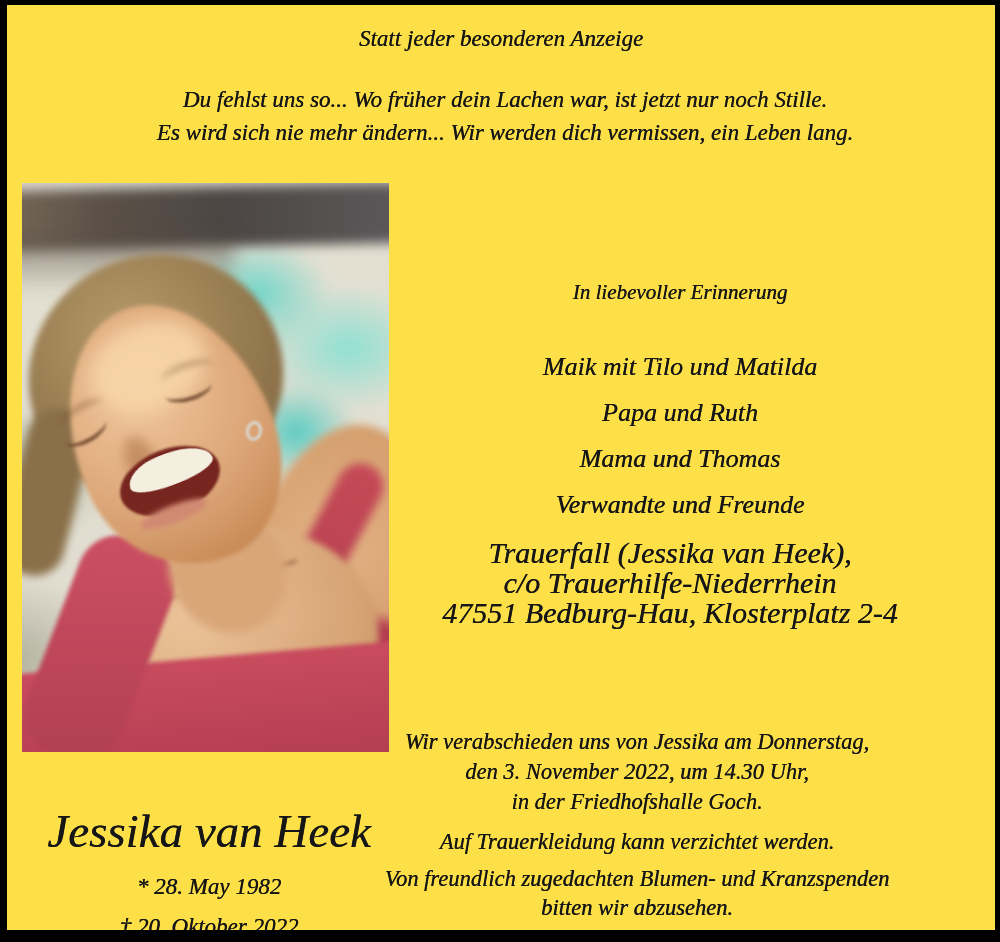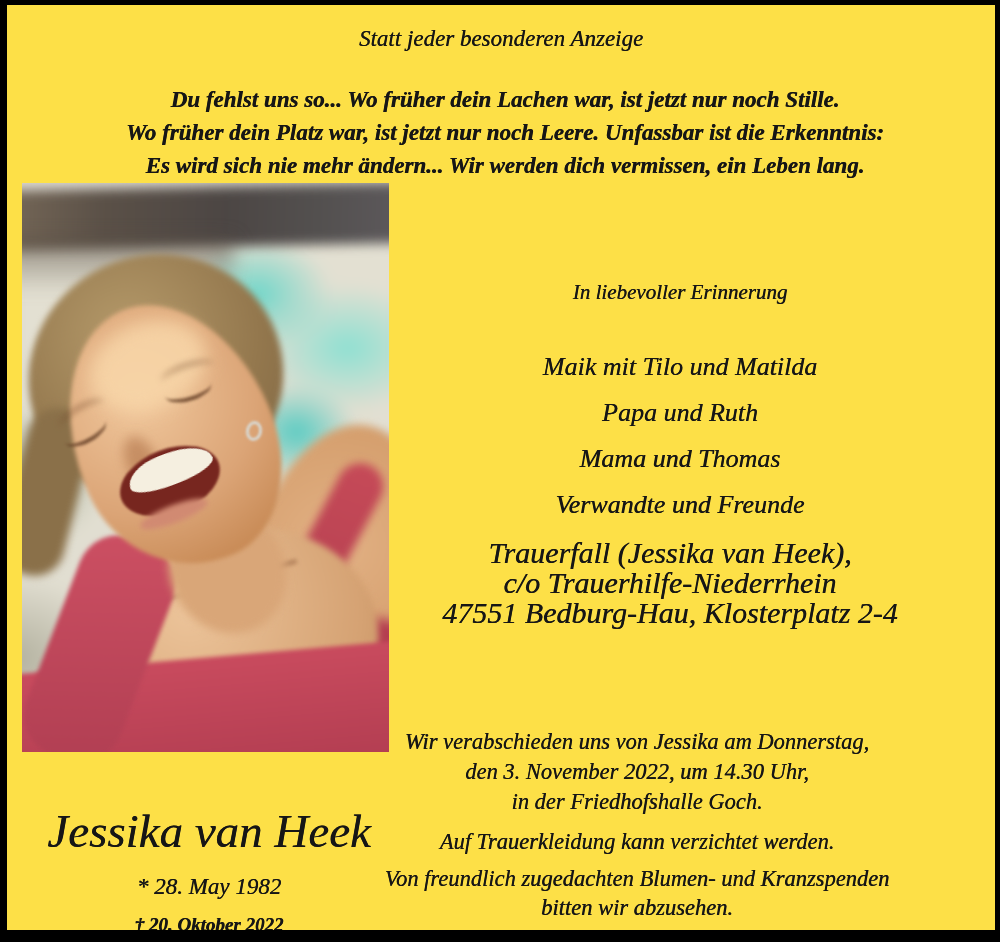--- a/index.html
+++ b/index.html
@@ -13,37 +13,37 @@
     font-family:"Liberation Serif","DejaVu Serif",serif;
     font-style:italic;
     color:#161616;
     overflow:hidden;
   }
   .txt{text-shadow:0.35px 0 0 currentColor;}
   .center{text-align:center;}
   .abs{position:absolute;}
 
   .preamble{top:21px;left:0;right:0;font-size:23px;}
-  .poem{top:78px;left:8px;right:0;font-size:23px;line-height:33px;font-weight:bold;}
+  .poem{top:78px;left:8px;right:0;font-size:23px;line-height:33px;}
 
   .remembrance{top:275px;left:413px;width:520px;}
   .remembrance .heading{font-size:21px;margin:0 0 39px 0;}
   .remembrance .mourner{font-size:26px;line-height:46px;}
 
   .contact{top:533px;left:403px;width:520px;font-size:30px;line-height:30px;}
 
   .funeral{top:722px;left:375px;width:510px;font-size:22.5px;}
   .funeral .f-lines{line-height:30px;}
   .funeral .dress{margin-top:12px;}
   .funeral .flowers{margin-top:9px;line-height:29px;}
 
   .deceased{top:752px;left:0;width:404px;margin-top:48px;}
   .deceased .name{font-size:47px;line-height:52px;}
   .deceased .birth{margin-top:17px;font-size:23px;}
-  .deceased .death{margin-top:14px;font-size:19px;font-weight:bold;}
+  .deceased .death{margin-top:14px;font-size:23px;}
 
   
   .photo{
     position:absolute;left:15px;top:178px;width:367px;height:569px;
     overflow:hidden;background:#e0ddd0;
   }
   .ph{position:absolute;}
   .ph-bg{
     inset:-14px;
     background:
@@ -120,21 +120,20 @@
 </style>
 </head>
 <body>
 
 <div class="page">
 
   <div class="abs center txt preamble">Statt jeder besonderen Anzeige</div>
 
   <div class="abs center txt poem">
     <div>Du fehlst uns so... Wo früher dein Lachen war, ist jetzt nur noch Stille.</div>
-    <div>Wo früher dein Platz war, ist jetzt nur noch Leere. Unfassbar ist die Erkenntnis:</div>
     <div>Es wird sich nie mehr ändern... Wir werden dich vermissen, ein Leben lang.</div>
   </div>
 
   <div class="photo" title="Lachende Frau mit zurückgebundenem Haar und rotem Trägertop">
     <div class="ph ph-bg"></div>
     <div class="ph ph-beam"></div>
     <div class="ph ph-beam-shade"></div>
     <div class="ph ph-shoulder-right"></div>
     <div class="ph ph-strap-right"></div>
     <div class="ph ph-red-blob"></div>

